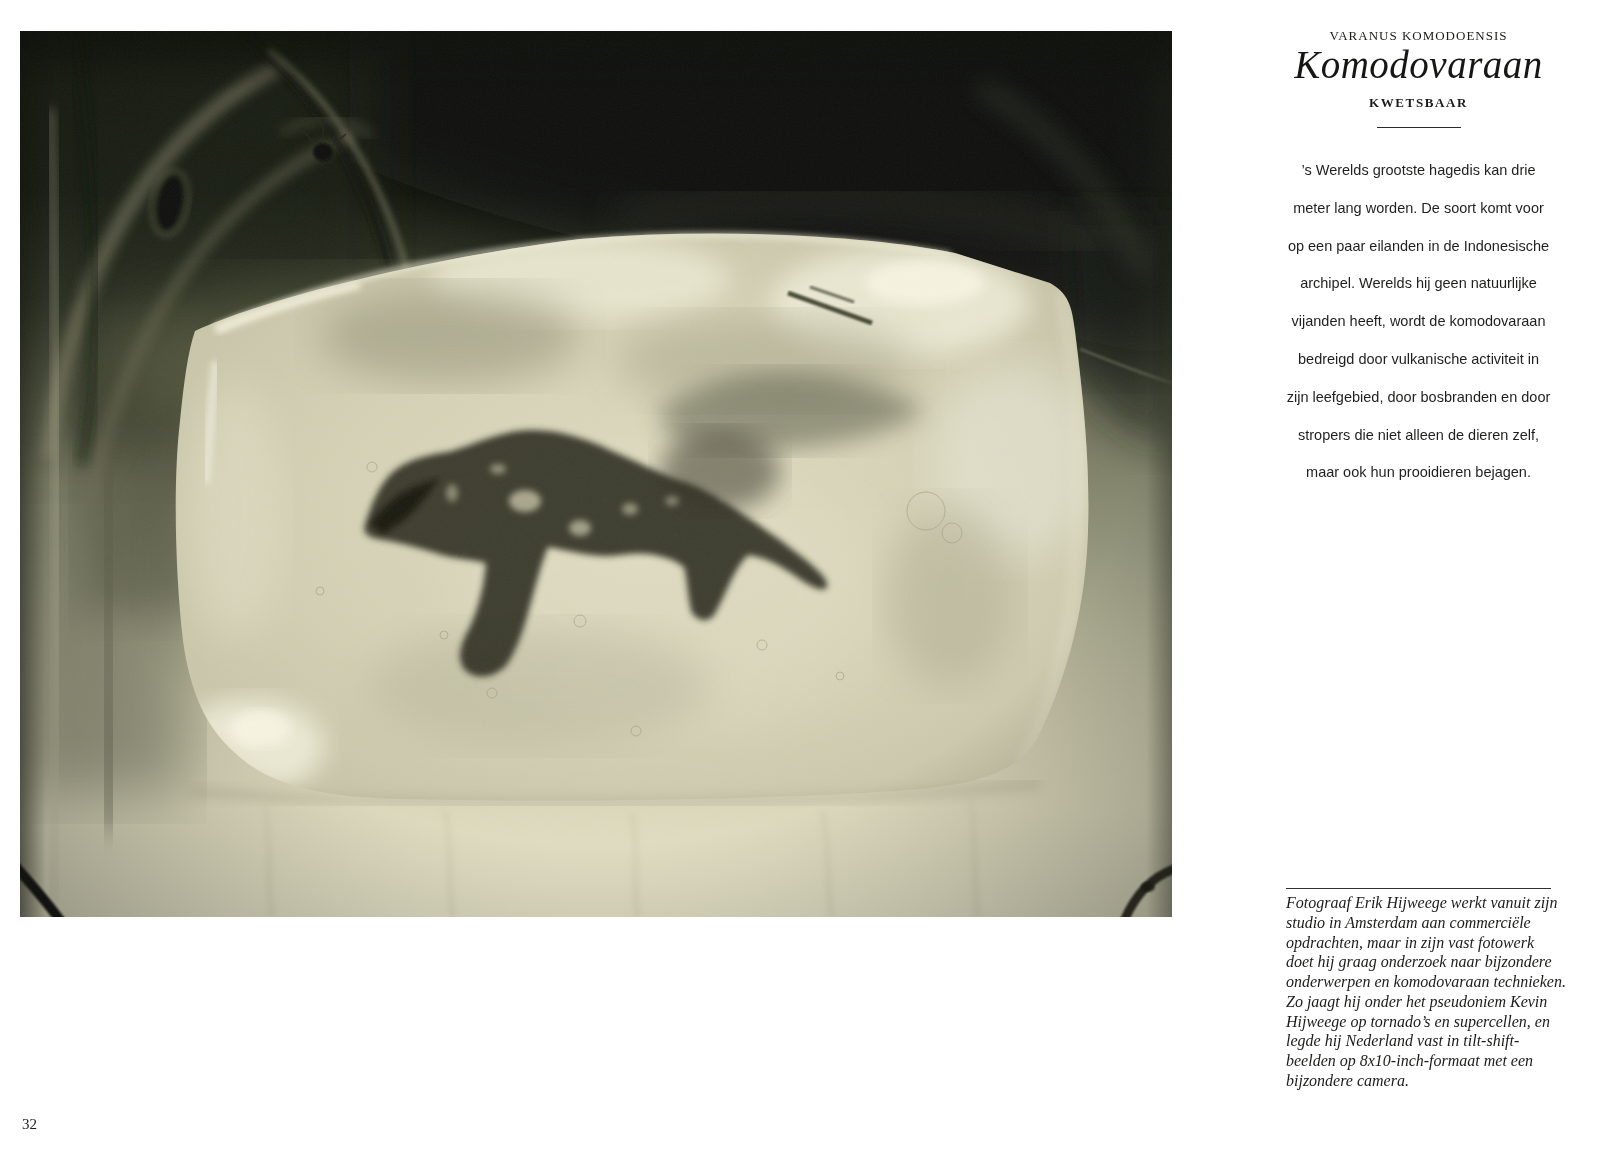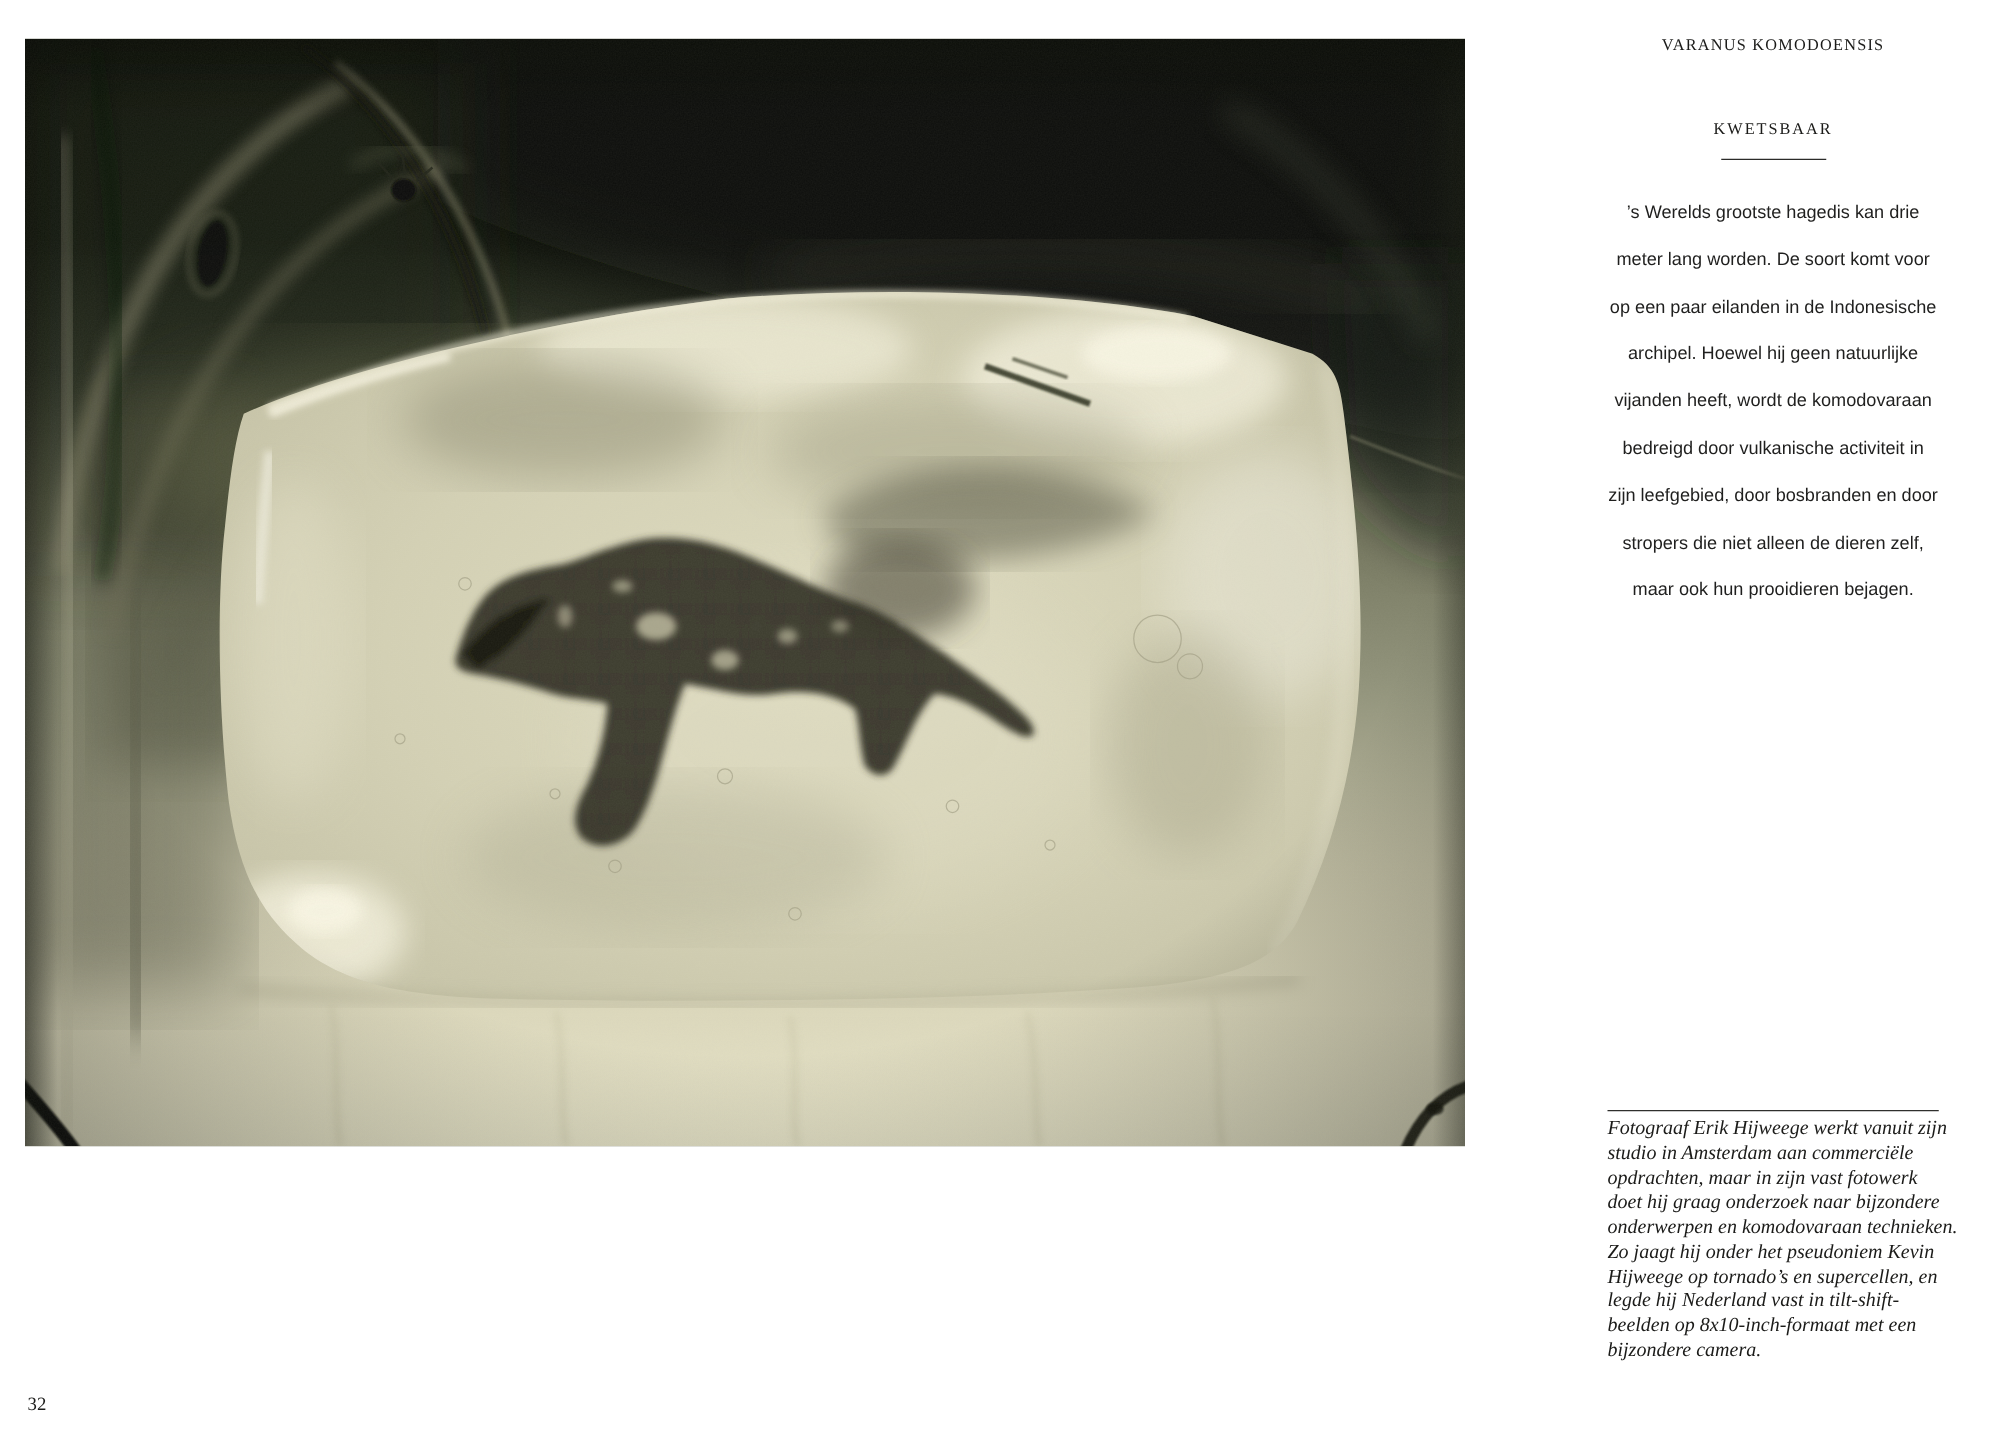--- a/index.html
+++ b/index.html
@@ -8,21 +8,21 @@
   .photo{position:absolute;left:20px;top:31px;width:1152px;height:886px;margin:0;
          background:#7d7f6b;overflow:hidden;}
   .photo svg{display:block;width:100%;height:100%;}
   .pagenum{position:absolute;left:22px;top:1116px;font-size:15px;color:#1c1c1a;}
   .rightcol{position:absolute;left:1286px;top:0;width:265px;height:1164px;}
   .latin{position:absolute;top:28px;left:0;width:100%;text-align:center;
          font-size:13px;font-weight:400;letter-spacing:1px;color:#1b1b19;}
   .title{position:absolute;top:42px;left:-40px;width:345px;margin:0;text-align:center;
          font-size:39px;font-style:italic;font-weight:500;color:#161614;letter-spacing:0.5px;}
   .status{position:absolute;top:95px;left:0;width:100%;text-align:center;
-          font-size:13px;font-weight:400;letter-spacing:1.6px;color:#1b1b19;}
+          font-size:13px;font-weight:700;letter-spacing:1.6px;color:#1b1b19;}
   .tdivider{position:absolute;top:127px;left:50%;transform:translateX(-50%);
             width:84px;border-top:1.5px solid #2b2b29;}
   .intro{position:absolute;top:143px;left:-40px;width:345px;display:flex;flex-direction:column;
          align-items:center;font-family:"Liberation Sans",sans-serif;font-size:14.5px;
          line-height:20.8px;color:#1f1f1e;}
   .intro div{white-space:nowrap;margin-top:17px;}
   .biorule{position:absolute;top:888px;left:0;width:265px;border-top:1.5px solid #2f2f2d;}
   .bio{position:absolute;top:893px;left:0;width:265px;font-style:italic;font-size:16px;
        line-height:19.75px;color:#1b1b19;}
   .bio div{white-space:nowrap;}
@@ -254,28 +254,29 @@
       <rect width="1152" height="60" fill="url(#topEdge)"></rect>
 
       <rect width="1152" height="886" filter="url(#grain)" opacity="0.12"></rect>
     </svg>
   </figure>
 
   <div class="pagenum">32</div>
 
   <div class="rightcol">
     <div class="latin">VARANUS KOMODOENSIS</div>
+    <h1 class="title">Komodovaraan</h1>
     <div class="status">KWETSBAAR</div>
     <div class="tdivider"></div>
 
     <div class="intro">
       <div>’s Werelds grootste hagedis kan drie</div>
       <div>meter lang worden. De soort komt voor</div>
       <div>op een paar eilanden in de Indonesische</div>
-      <div>archipel. Hoewel hij geen natuurlijke</div>
+      <div>archipel. Werelds hij geen natuurlijke</div>
       <div>vijanden heeft, wordt de komodovaraan</div>
       <div>bedreigd door vulkanische activiteit in</div>
       <div>zijn leefgebied, door bosbranden en door</div>
       <div>stropers die niet alleen de dieren zelf,</div>
       <div>maar ook hun prooidieren bejagen.</div>
     </div>
 
     <div class="biorule"></div>
     <div class="bio">
       <div>Fotograaf Erik Hijweege werkt vanuit zijn</div>

